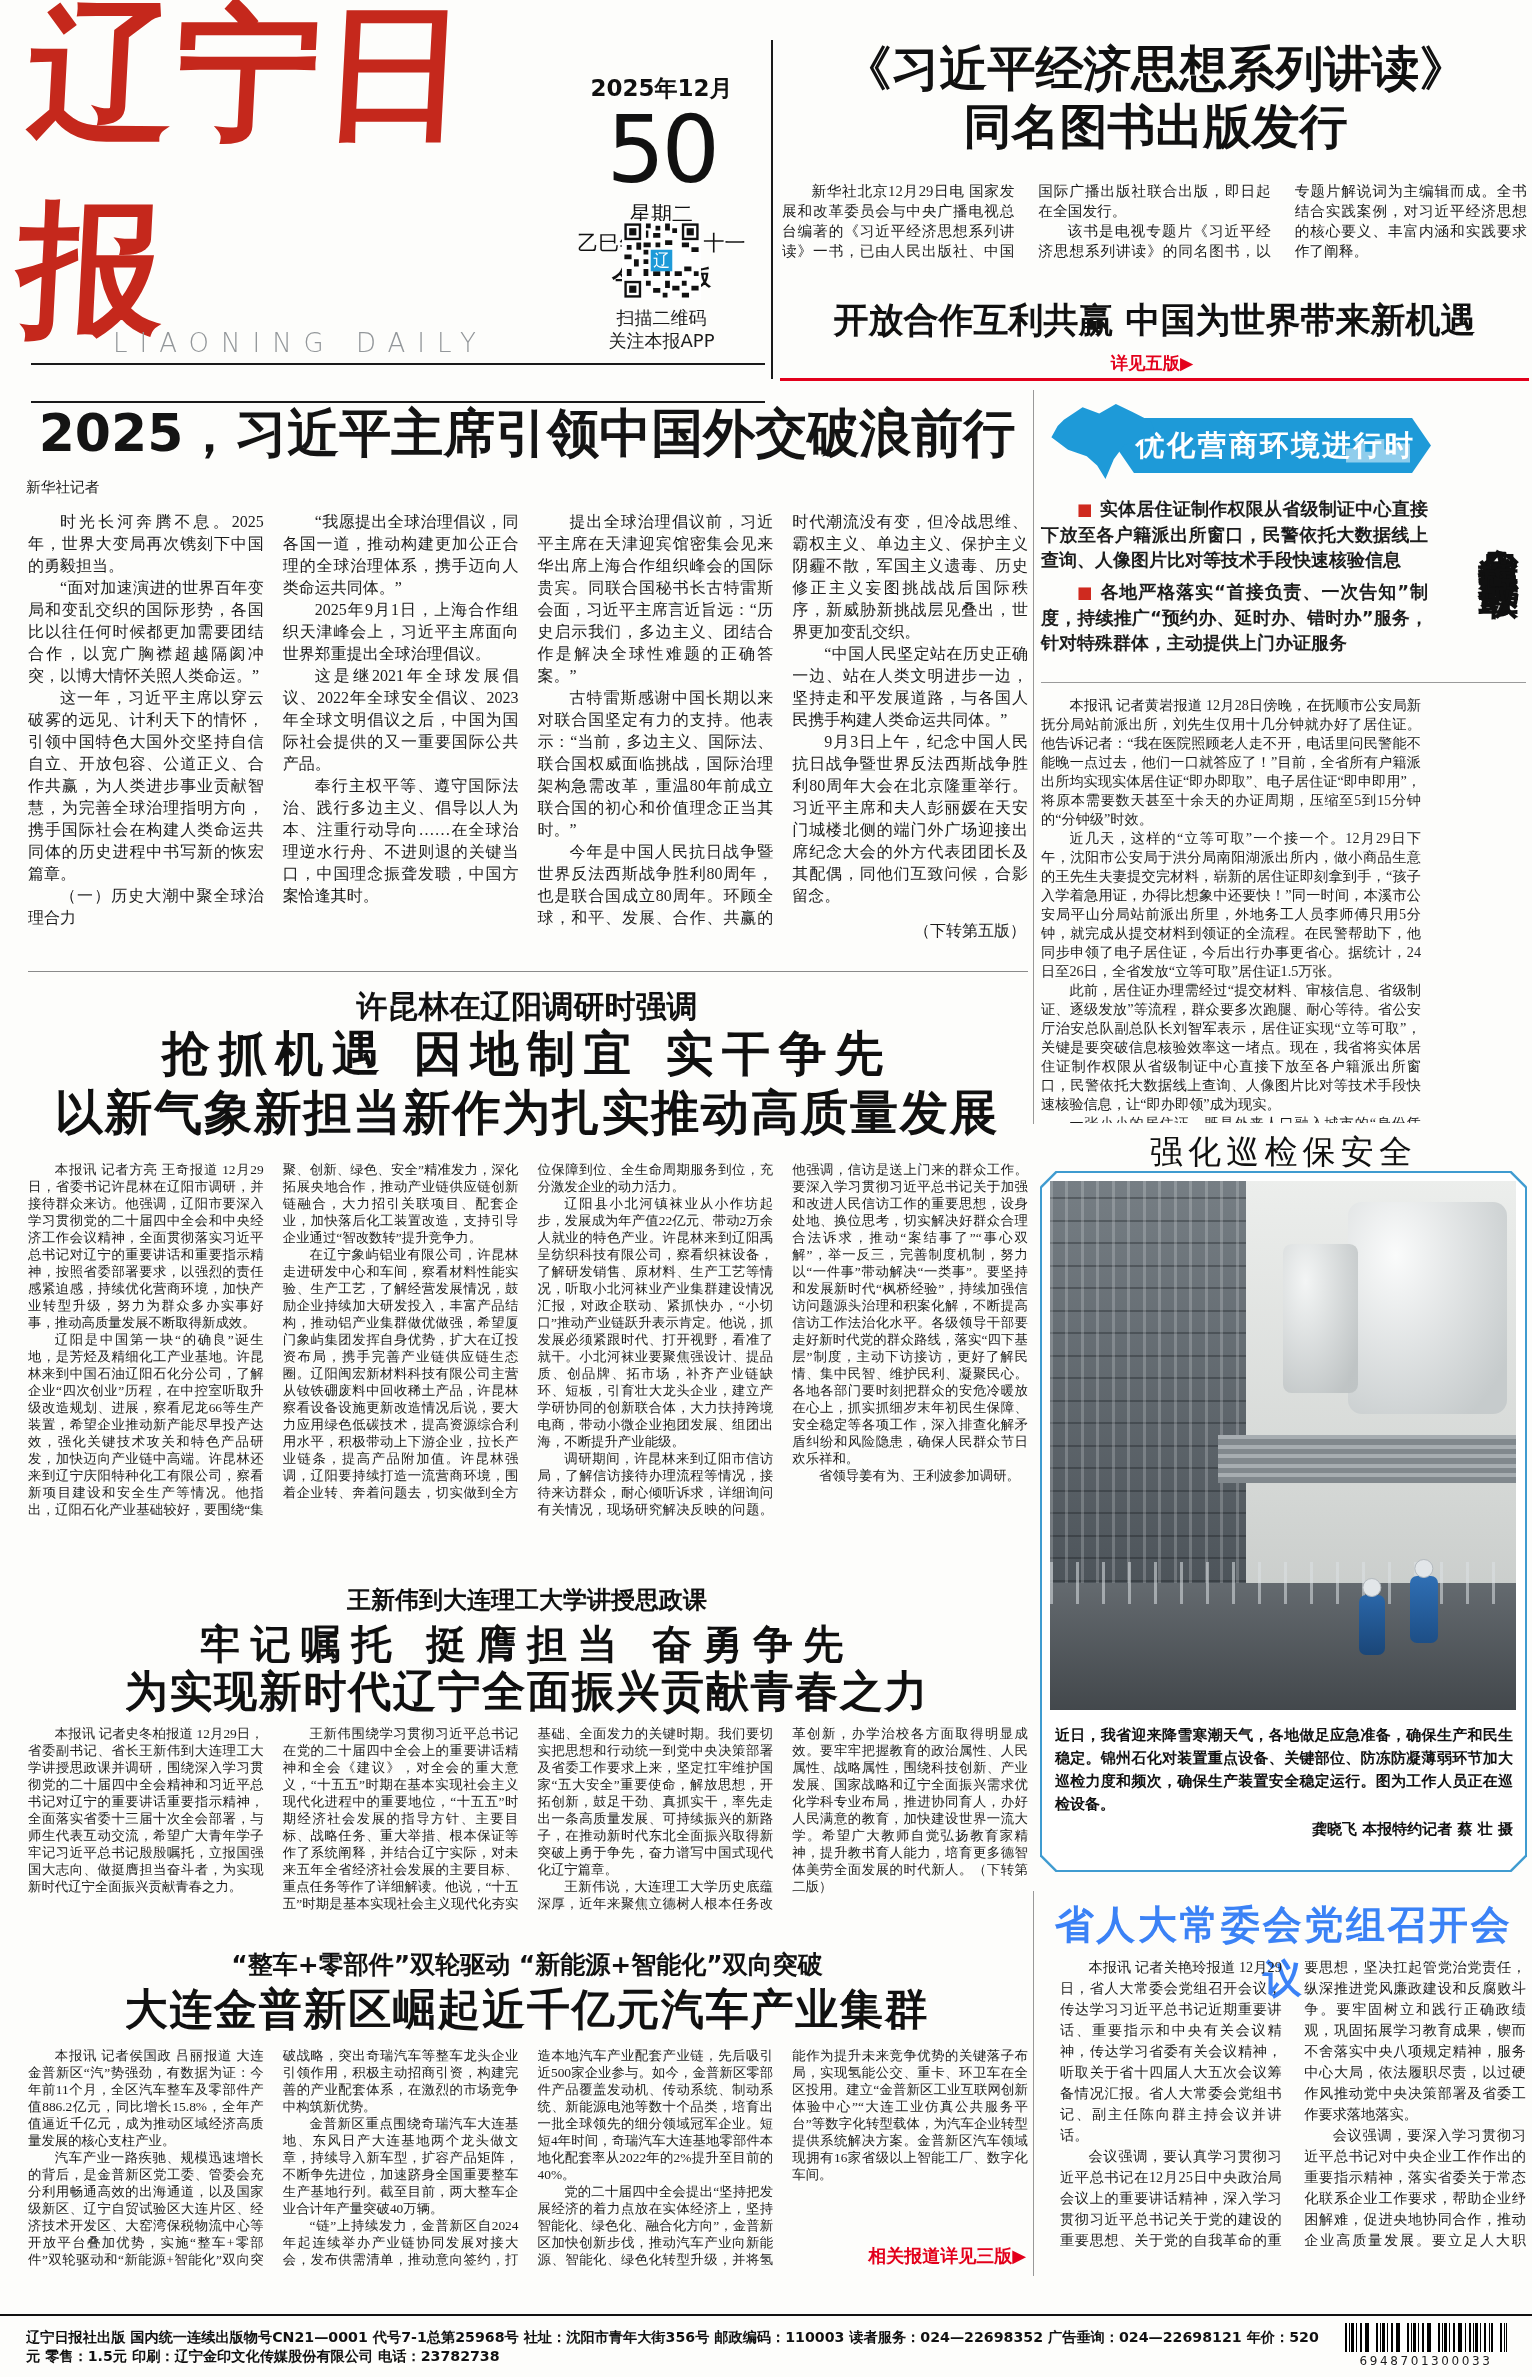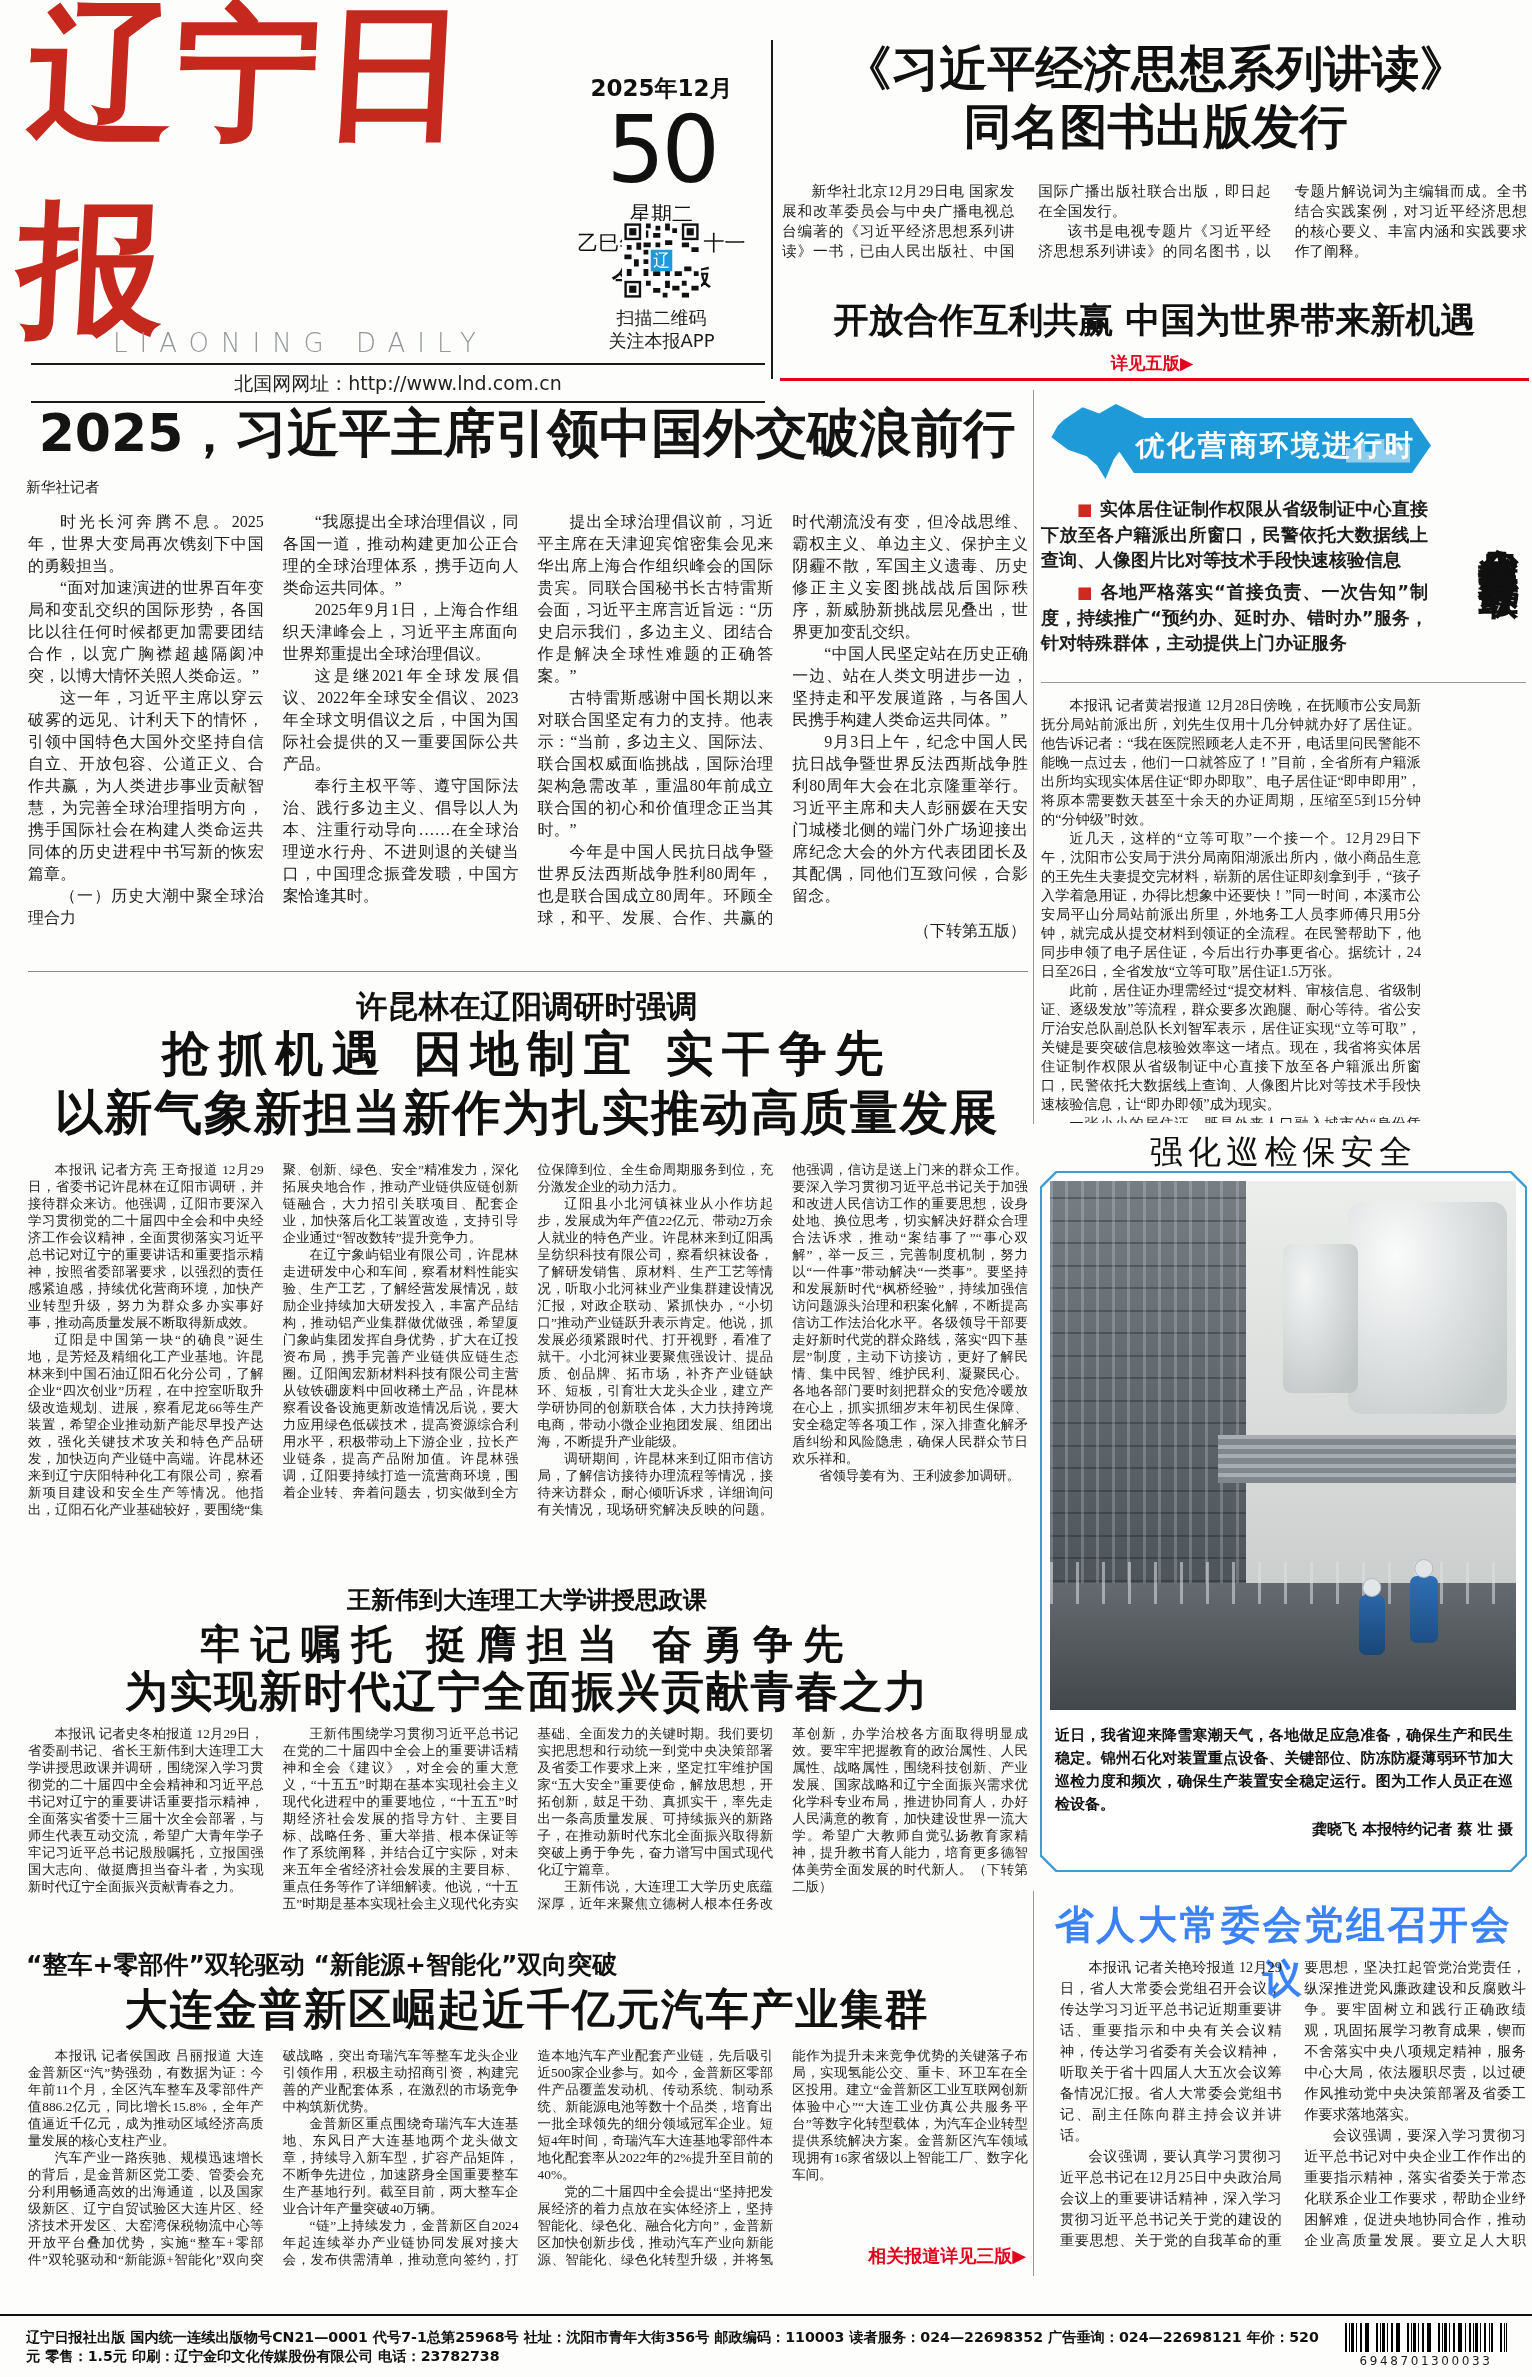--- a/index.html
+++ b/index.html
@@ -66,21 +66,21 @@
            font-size:13.4px;line-height:17px;}
 
   
   .w-k{left:26px;top:1584px;width:1002px;text-align:center;font-weight:700;font-size:24px;color:#111;}
   .w-h1{left:26px;top:1617px;width:1002px;font-size:40px;letter-spacing:10.4px;}
   .w-h2{left:26px;top:1663px;width:1002px;font-size:43px;letter-spacing:1.7px;}
   .w-body{left:28px;top:1725px;width:1000px;height:202px;column-count:4;column-gap:19px;
           font-size:13.4px;line-height:17px;}
 
   
-  .d-k{left:26px;top:1948px;width:1002px;font-weight:600;font-size:25px;color:#111;}
+  .d-k{left:26px;top:1948px;width:1002px;text-align:center;font-weight:600;font-size:25px;color:#111;}
   .d-h{left:26px;top:1981px;width:1002px;text-align:center;font-weight:900;font-size:43px;letter-spacing:1.7px;color:#111;}
   .d-body{left:28px;top:2047px;width:1000px;height:221px;column-count:4;column-gap:19px;
           font-size:13.4px;line-height:17px;}
   .d-see{left:760px;top:2244px;width:266px;text-align:right;font-size:18px;}
 
   
   .banner{left:1041px;top:411px;width:390px;height:69px;}
   .banner-map{position:absolute;left:10.4px;top:-7px;width:104px;height:79px;background:#1e9ad8;z-index:2;
     clip-path:polygon(12% 20%,30% 4%,46% 12%,62% 0,78% 10%,96% 22%,100% 40%,84% 46%,70% 52%,60% 70%,52% 95%,44% 78%,34% 66%,16% 58%,0 42%,6% 28%);}
   .banner-ribbon{position:absolute;left:74px;top:7px;right:0;bottom:7px;background:#1e9ad8;
@@ -139,21 +139,20 @@
   .barcode-num{left:1345px;top:2354px;width:162px;text-align:center;font-size:12px;letter-spacing:2.6px;}
 </style>
 </head>
 <body>
 
 <div class="page">
 
   <div class="abs logo">辽宁日报</div>
   <div class="abs en ctr sans">LIAONING DAILY</div>
   <div class="abs hr r1"></div>
-  <div class="abs website ctr sans">北国网网址：http://www.lnd.com.cn</div>
   <div class="abs hr r2"></div>
 
   <div class="abs datecol sans">
     <div class="dy">2025年12月</div>
     <div class="dd">50</div>
     <div class="dw">星期二</div>
     <div class="dl">乙巳年十一月十一</div>
     <div class="dp">今日12版</div>
   </div>
 

